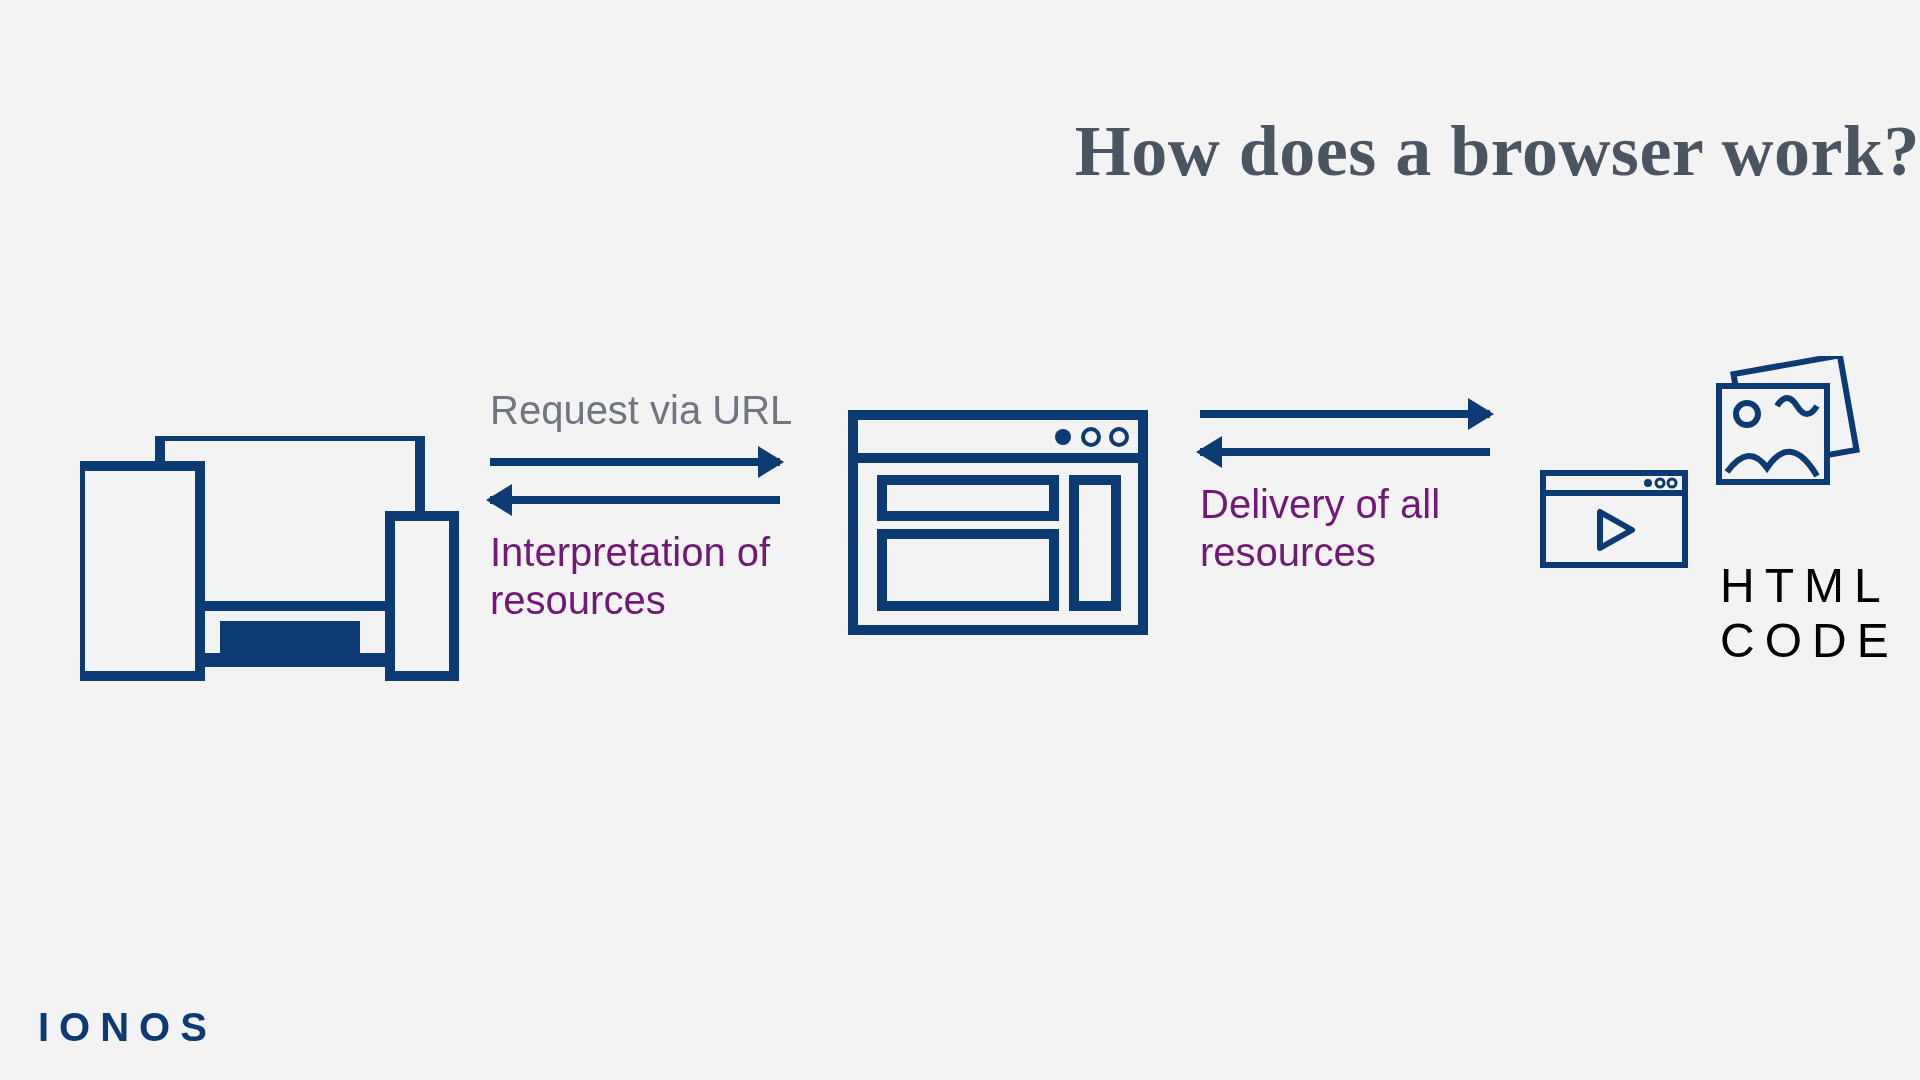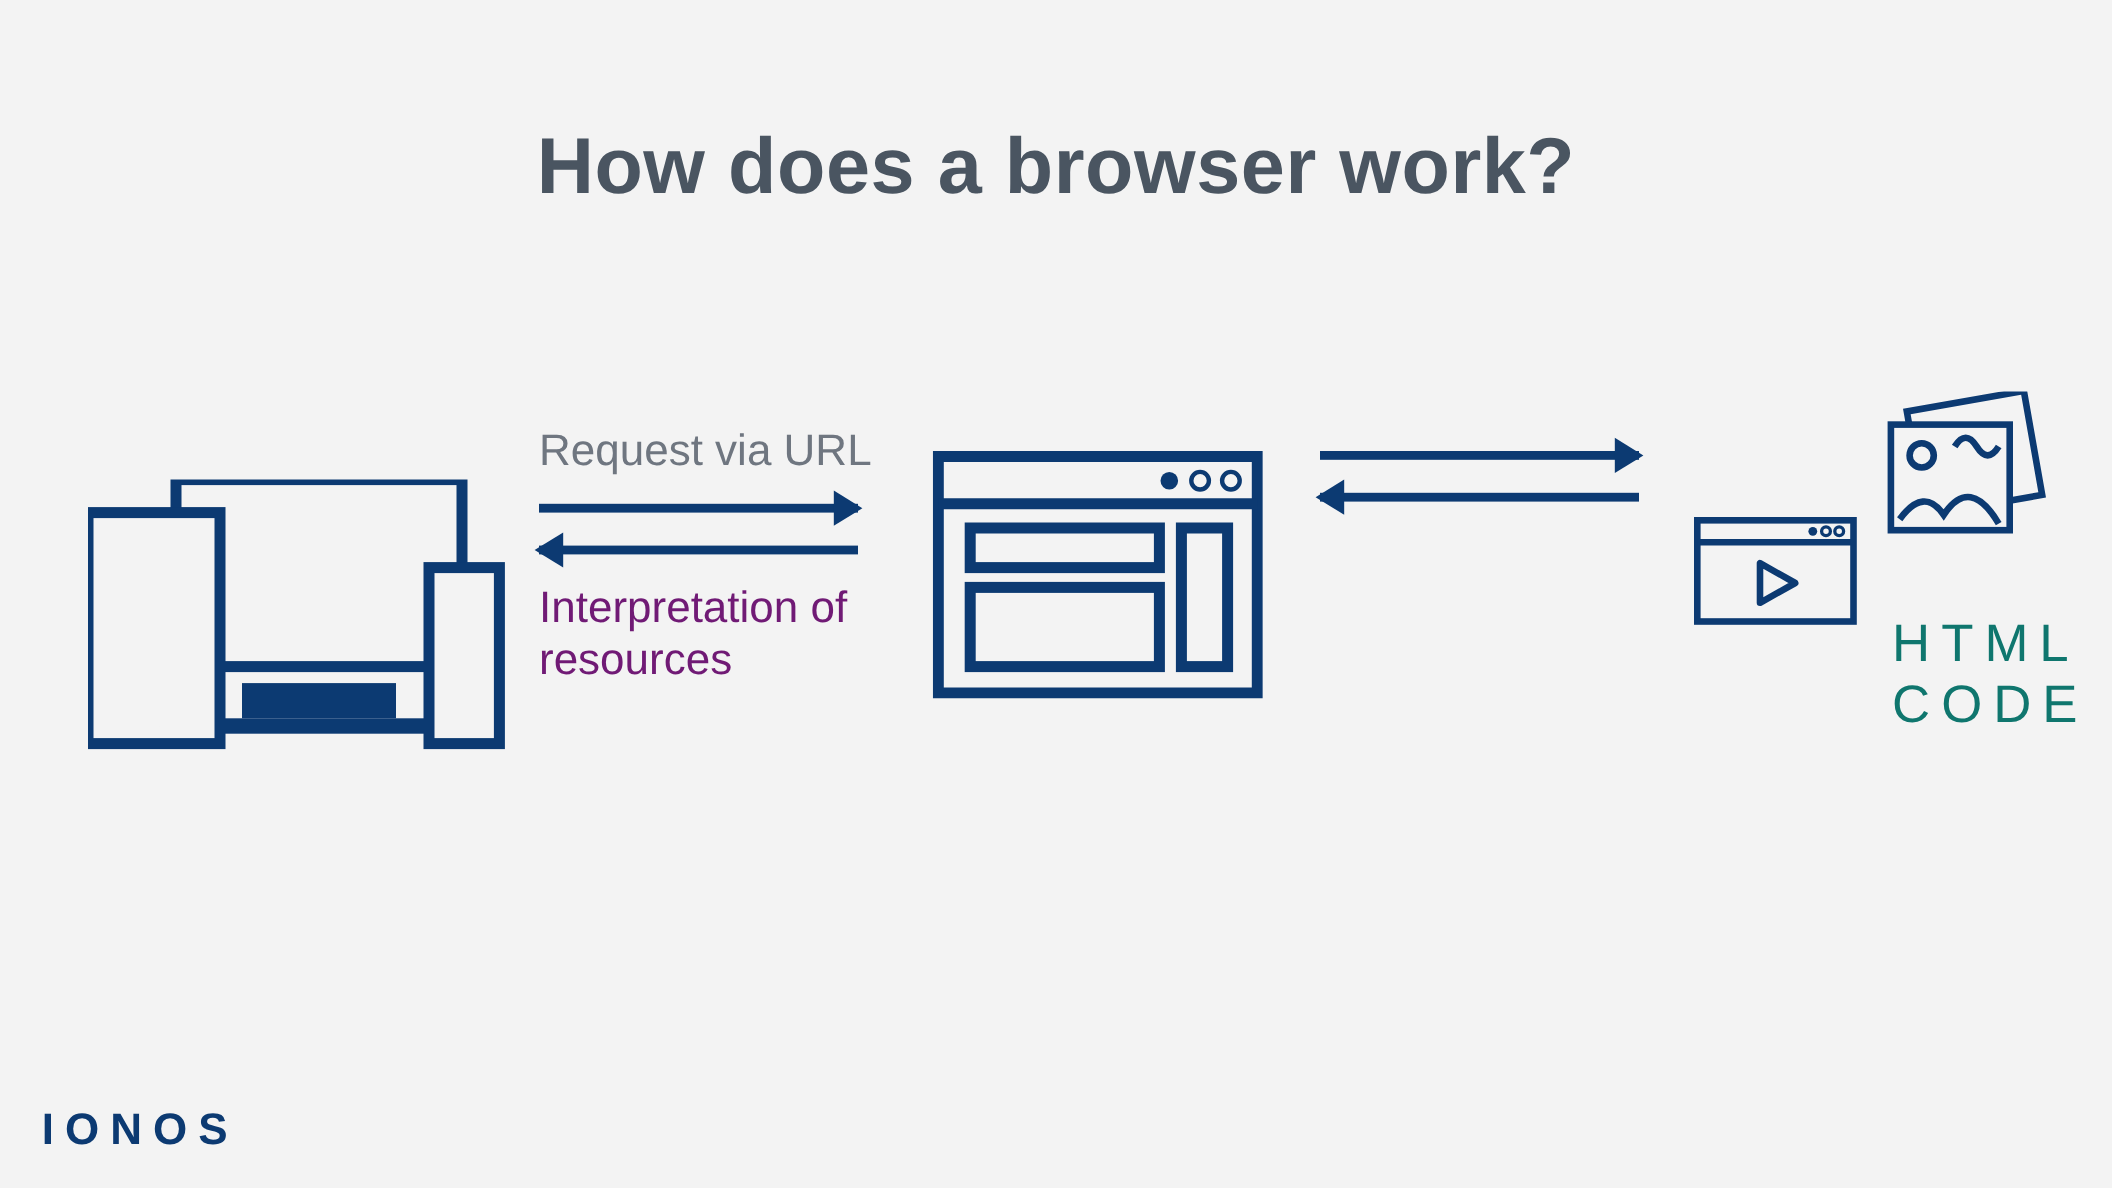--- a/index.html
+++ b/index.html
@@ -8,25 +8,26 @@
     background: #f3f3f3;
     font-family: "Segoe UI", "Helvetica Neue", Arial, sans-serif;
     position: relative;
     overflow: hidden;
   }
   .title {
     position: absolute;
     top: 110px;
     left: 0;
     width: 100%;
-    text-align: center;
+    text-align: right;
     font-size: 72px;
     font-weight: 600;
     color: #4a5561;
     letter-spacing: 0.5px;
+    font-family: Liberation Serif, serif;
   }
   .diagram {
     position: absolute;
     top: 356px;
     left: 0;
     width: 100%;
     height: 440px;
   }
   
   .devices { position: absolute; left: 80px; top: 80px; }
@@ -67,21 +68,21 @@
     position: absolute;
     left: -4px;
     top: -6px;
     border-right: 26px solid #0c3a72;
     border-top: 16px solid transparent;
     border-bottom: 16px solid transparent;
   }
 
   .html-code {
     font-size: 48px;
-    color: #0f766e;
+    color: #000000;
     letter-spacing: 10px;
     font-weight: 400;
     margin-top: 12px;
   }
 
   .logo {
     position: absolute;
     left: 38px;
     bottom: 30px;
     font-family: "Arial Black", Arial, sans-serif;
@@ -131,20 +132,21 @@
       <circle cx="271" cy="27" r="8" fill="none" stroke="#0c3a72" stroke-width="4"></circle>
       <rect x="34" y="70" width="172" height="36" fill="none" stroke="#0c3a72" stroke-width="10"></rect>
       <rect x="34" y="124" width="172" height="72" fill="none" stroke="#0c3a72" stroke-width="10"></rect>
       <rect x="226" y="70" width="42" height="126" fill="none" stroke="#0c3a72" stroke-width="10"></rect>
     </svg>
   </div>
 
   <div class="flow2">
     <div class="arrow-right"></div>
     <div class="arrow-left"></div>
+    <div class="flow-label-bottom">Delivery of all resources</div>
   </div>
 
   <div class="resources">
     <svg width="330" height="230" viewBox="0 0 330 230">
 
       <g transform="translate(175,0)">
         <rect x="26" y="8" width="108" height="96" fill="#f3f3f3" stroke="#0c3a72" stroke-width="6" transform="rotate(-10 80 56)"></rect>
         <rect x="4" y="30" width="108" height="96" fill="#f3f3f3" stroke="#0c3a72" stroke-width="6"></rect>
         <circle cx="32" cy="58" r="11" fill="none" stroke="#0c3a72" stroke-width="6"></circle>
         <path d="M62 50 q10 -16 20 0 q10 16 20 0" fill="none" stroke="#0c3a72" stroke-width="6"></path>

